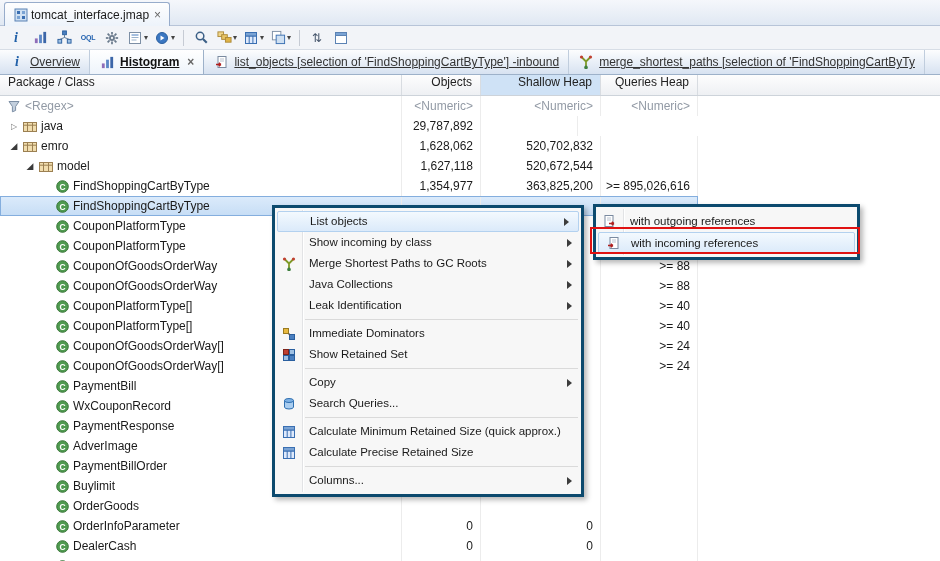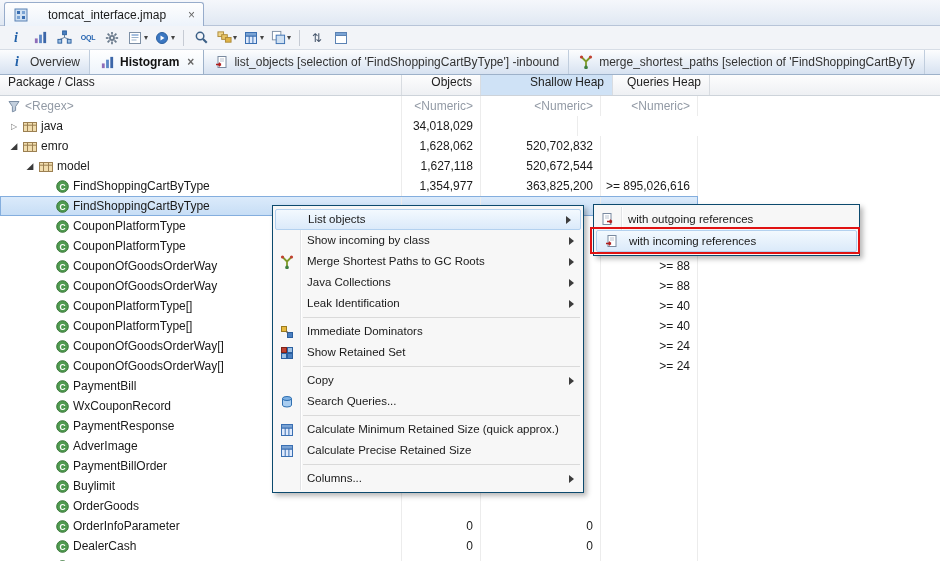--- a/index.html
+++ b/index.html
@@ -4,51 +4,51 @@
 <style>
   * { margin:0; padding:0; box-sizing:border-box; }
   html,body { width:940px; height:561px; overflow:hidden; background:#fff;
               font-family:"Liberation Sans", sans-serif; font-size:12px; color:#1a1a1a; }
   .app { position:relative; width:940px; height:561px; background:#fff; overflow:hidden; }
 
   
   .editor-strip { position:absolute; top:0; left:0; right:0; height:26px;
                   background:linear-gradient(#f5f7fb,#e0e8f3); border-bottom:1px solid #b7c4d8; }
   .editor-tab { position:absolute; left:4px; top:2px; height:24px; display:flex; align-items:center;
-                gap:19px; padding:0 8px; background:linear-gradient(#fefefe,#edf3fb);
+                gap:2px; padding:0 8px; background:linear-gradient(#fefefe,#edf3fb);
                 border:1px solid #97accb; border-bottom:none; border-radius:3px 3px 0 0; }
   .etitle { white-space:nowrap; }
   .close-x { color:#666; font-size:12px; margin-left:3px; cursor:pointer; line-height:1; }
 
   
   .toolbar { position:absolute; top:26px; left:0; right:0; height:24px; background:#f2f4f8;
              border-bottom:1px solid #d7dde6; display:flex; align-items:center; padding:0 5px; gap:2px; }
   .tbtn { height:20px; min-width:22px; display:flex; align-items:center; justify-content:center;
           border-radius:2px; padding:0 2px; }
   .tsep { width:1px; height:16px; background:#c6cbd4; margin:0 4px; flex:none; }
   .caret { font-size:8px; color:#444; margin-left:1px; }
 
   
   .view-strip { position:absolute; top:50px; left:0; right:0; height:25px; display:flex;
                 background:linear-gradient(#fcfdfe,#d7e2f1); border-bottom:1px solid #9db1c9;
                 overflow:hidden; }
   .vtab { display:flex; align-items:center; gap:5px; padding:0 9px; white-space:nowrap;
           border-right:1px solid #c0cddd; color:#333; flex:none; }
   .vtab.active { background:linear-gradient(#ffffff,#eef4fb); font-weight:bold; color:#111;
                  border-right:1px solid #9db1c9; }
-  .vlabel { white-space:nowrap; }
+  .vlabel { white-space:nowrap;text-decoration:underline; }
 
   
   .thead { position:absolute; top:75px; left:0; right:0; height:21px; display:flex;
            background:linear-gradient(#fdfdfd,#eef0f3); border-bottom:1px solid #cdd3da; }
   .th { display:flex; align-items:flex-start; padding:0 8px; border-right:1px solid #d8dce1;
         color:#222; white-space:nowrap; }
   .th.c0 { width:402px; }
   .th.c1 { width:79px;  justify-content:flex-end; }
-  .th.c2 { width:132px; justify-content:flex-end; }
+  .th.c2 { width:120px; justify-content:flex-end; }
   .th.c3 { width:97px;  justify-content:flex-end; }
   .th.sorted { background:#cfe2f6; }
   .th-fill { flex:1; }
 
   .tbody { position:absolute; top:96px; left:0; right:0; bottom:0; background:#fff; overflow:hidden; }
   .row { width:698px; height:20px; display:flex; align-items:center; position:relative; }
   .row.selected { background:linear-gradient(#dcebfb,#c6ddf5); outline:1px solid #84aede; outline-offset:-1px; }
   .cell-name { width:402px; height:100%; display:flex; align-items:center; overflow:hidden;
                white-space:nowrap; border-right:1px solid #ececec; }
   .exp { width:16px; flex:none; text-align:center; font-size:8px; color:#777; }
@@ -61,21 +61,21 @@
 
   
   .gi { display:inline-flex; align-items:center; justify-content:center;
         width:16px; height:16px; flex:none; line-height:1; }
   .gi.info { color:#2160a8; font-family:"Liberation Serif", serif; font-style:italic;
              font-weight:bold; font-size:14px; }
   .gi.oql { color:#1f5fae; font-weight:bold; font-size:7px; letter-spacing:-.3px; }
   .gi.sync { color:#44546a; font-size:12px; }
 
   
-  .menu { position:absolute; background:#f7f7f7; border:1px solid #0c4a6e;
+  .menu { position:absolute; background:#f7f7f7; border:3px solid #0c4a6e;
           box-shadow:3px 3px 5px rgba(0,0,0,.28); padding:3px 0; z-index:50; }
   .menu::before { content:""; position:absolute; left:27px; top:2px; bottom:2px; width:1px;
                   background:#e2e3e5; box-shadow:1px 0 0 #fff; }
   #ctxmenu { left:272px; top:205px; width:312px; }
   #submenu { left:593px; top:204px; width:267px; z-index:55; }
   .mi { position:relative; height:21px; line-height:21px; padding:0 22px 0 34px;
         white-space:nowrap; overflow:hidden; font-size:11.5px; color:#1a1a1a; }
   #submenu .mi { height:22px; line-height:22px; }
   .mi .gi { position:absolute; left:6px; top:50%; transform:translateY(-50%); }
   .mi.hl { background:linear-gradient(#f3f9fe,#dbeafa); border:1px solid #b3d1ef;
@@ -305,21 +305,21 @@
         <div class="cell-name" style="padding-left: 6px;">
           <span class="exp">▷</span>
           <span class="gi">
             <svg width="16" height="16" viewBox="0 0 16 16">
               <rect x="1.5" y="4.5" width="13" height="9" fill="#f1ddae" stroke="#9c8052"></rect>
               <path d="M1.5 7.2 H14.5 M5.5 4.5 V13.5 M10.5 4.5 V13.5" stroke="#9c8052" fill="none"></path>
             </svg>
           </span>
           <span class="rlabel">java</span>
         </div>
-        <div class="num obj">34,018,029</div>
+        <div class="num obj">29,787,892</div>
         <div class="num retained"></div>
       </div>
       <div class="row">
         <div class="cell-name" style="padding-left: 6px;">
           <span class="exp expanded">◢</span>
           <span class="gi">
             <svg width="16" height="16" viewBox="0 0 16 16">
               <rect x="1.5" y="4.5" width="13" height="9" fill="#f1ddae" stroke="#9c8052"></rect>
               <path d="M1.5 7.2 H14.5 M5.5 4.5 V13.5 M10.5 4.5 V13.5" stroke="#9c8052" fill="none"></path>
             </svg>

